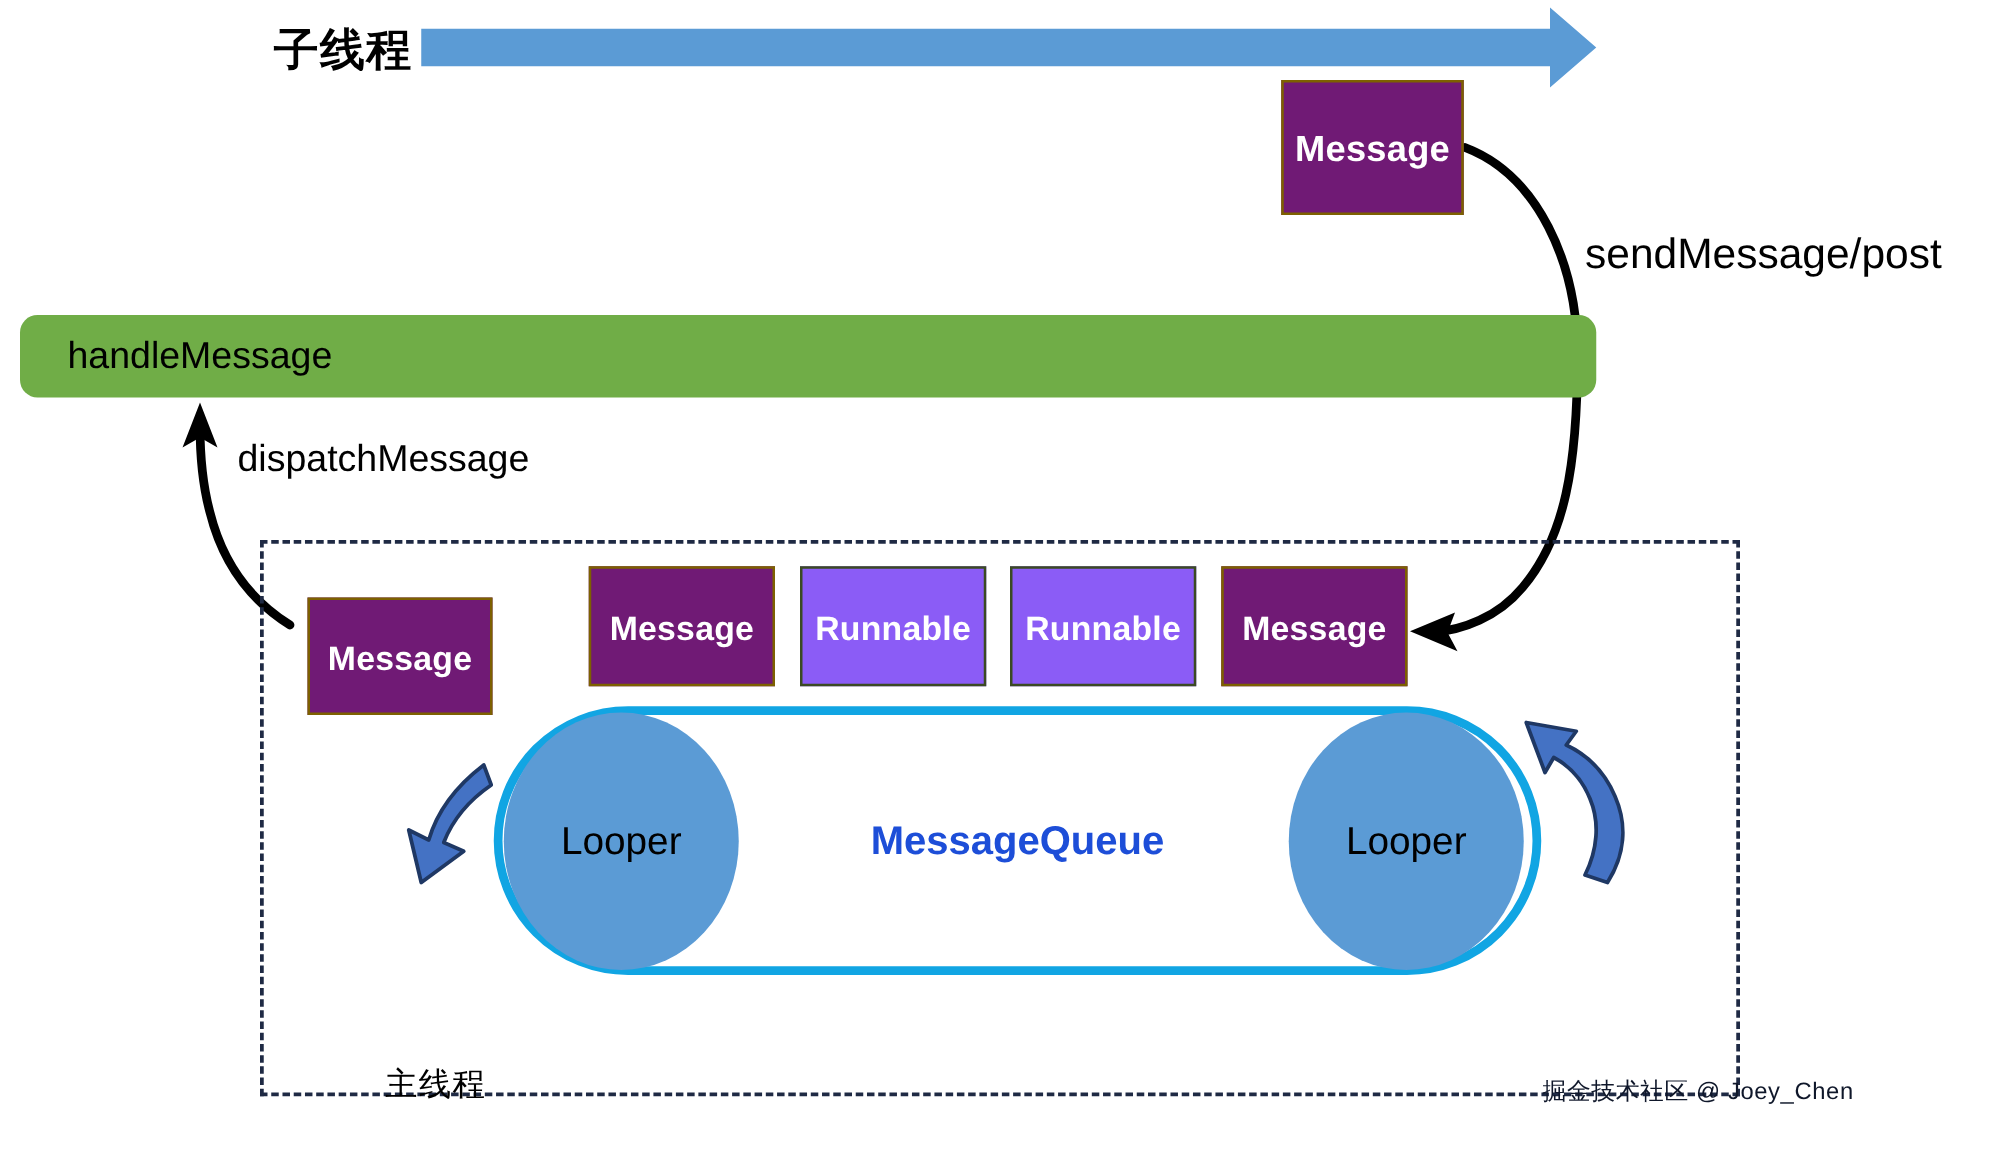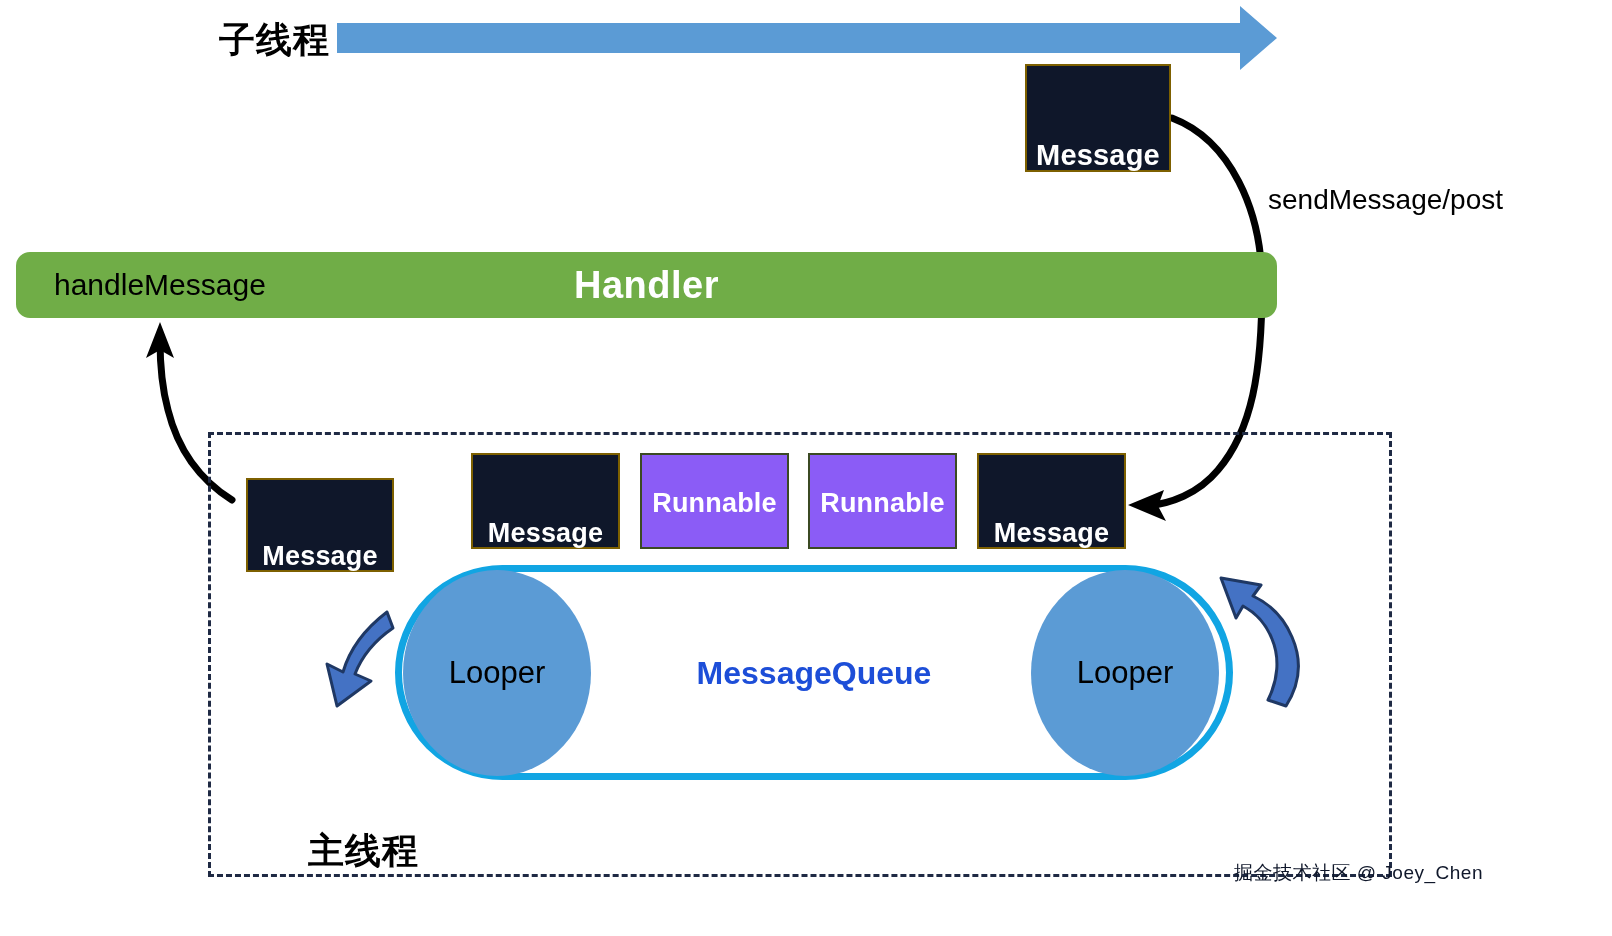--- a/index.html
+++ b/index.html
@@ -33,29 +33,29 @@
   }
   #child-thread-label {
     left: 219px;
     top: 16px;
     font-size: 36px;
     font-weight: 700;
     letter-spacing: 1px;
   }
   #main-thread-label {
     left: 308px;
-    top: 827px;
-    font-size: 36px;
-    font-weight: 700;
+    top: 850px;
+    font-size: 26px;
+    font-weight: 400;
     letter-spacing: 1px;
   }
   #send-message-label {
     left: 1268px;
     top: 184px;
-    font-size: 28px;
+    font-size: 34px;
     font-weight: 400;
   }
   #dispatch-message-label {
     left: 190px;
     top: 351px;
     font-size: 30px;
     font-weight: 400;
   }
   #watermark {
     left: 1234px;
@@ -104,21 +104,21 @@
     box-sizing: border-box;
     border: 2px solid #3b4a23;
     display: flex;
     align-items: center;
     justify-content: center;
     color: #ffffff;
     font-size: 27px;
     font-weight: 700;
     letter-spacing: 0.2px;
   }
-  .qbox.message  { background: #0f172a; border-color: #7d6000; align-items: flex-end; }
+  .qbox.message  { background: #701a75; border-color: #7d6000; }
   .qbox.runnable { background: #8b5cf6; border-color: #3b4a23; }
 
   #msg-standalone-top {
     left: 1025px;
     top: 64px;
     width: 146px;
     height: 108px;
     font-size: 29px;
   }
   #msg-pending-left {
@@ -224,28 +224,28 @@
                C 1280 658, 1278 680, 1268 700 Z" fill="#4472c4" stroke="#1f3864" stroke-width="3" stroke-linejoin="round"></path>
     </g>
   </svg>
 
   <div id="main-thread-box"></div>
 
   <div class="lbl" id="child-thread-label">子线程</div>
 
   <div class="lbl" id="send-message-label">sendMessage/post</div>
 
+  <div class="lbl" id="dispatch-message-label">dispatchMessage</div>
 
   <div class="lbl" id="main-thread-label">主线程</div>
 
   <div class="lbl" id="watermark">掘金技术社区 @ Joey_Chen</div>
 
   <div id="handler-bar">
     <div id="handle-message-label">handleMessage</div>
-    <div id="handler-title">Handler</div>
   </div>
 
   <div class="qbox message" id="msg-standalone-top">
     <span class="qlabel">Message</span>
   </div>
 
   <div class="qbox message" id="msg-pending-left">
     <span class="qlabel">Message</span>
   </div>
 

